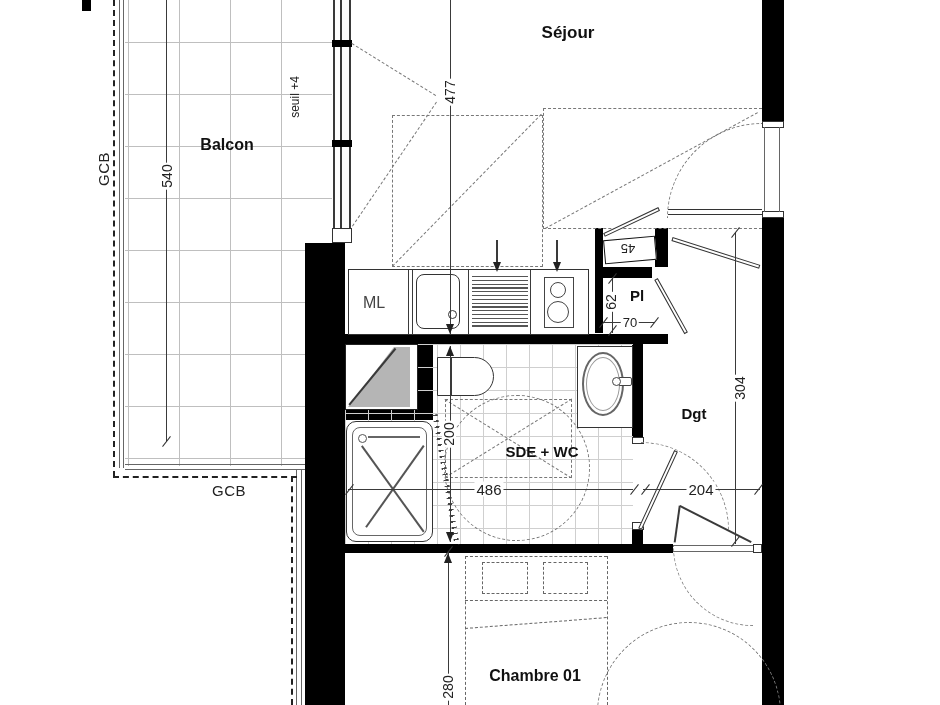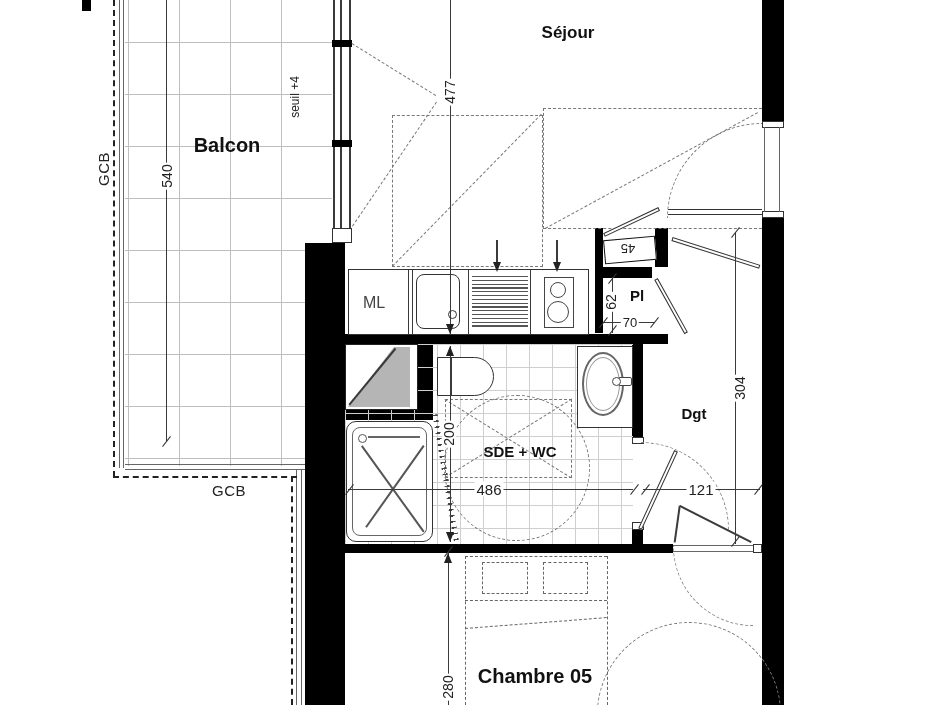--- a/index.html
+++ b/index.html
@@ -8,21 +8,21 @@
   #plan > div{position:absolute;box-sizing:border-box}
   .w{background:#000}
   .ln{background:#3a3a3a}
   .gln{background:#666}
   .rl{height:1.5px;background:#3a3a3a;transform-origin:0 50%}
   .rd{height:0;border-top:1.5px dashed #787878;transform-origin:0 0;background:none}
   .leaf{height:4px;background:#fff;border:1px solid #333;transform-origin:0 50%}
   .tk{width:13px;height:0;border-top:1.5px solid #333;transform:rotate(-52deg)}
   .dsh{border:1.5px dashed #787878;background:transparent}
   .gcb{border:0 dashed #222;background:none}
-  .lbl{font-weight:bold;font-size:20px;color:#111;white-space:nowrap;transform:translate(-50%,-50%);line-height:1}
+  .lbl{font-weight:bold;font-size:16px;color:#111;white-space:nowrap;transform:translate(-50%,-50%);line-height:1}
   .lbl2{font-weight:bold;font-size:15px;color:#111;white-space:nowrap;transform:translate(-50%,-50%);line-height:1}
   .txt{font-size:15px;color:#222;white-space:nowrap;transform:translate(-50%,-50%);line-height:1}
   .dim{font-size:14px;color:#222;background:#fff;padding:0 2px;white-space:nowrap;transform:translate(-50%,-50%);line-height:1}
   .dimv{font-size:14px;color:#222;background:#fff;padding:0 2px;white-space:nowrap;transform:translate(-50%,-50%) rotate(-90deg);line-height:1}
   .rot90{transform:translate(-50%,-50%) rotate(-90deg)}
   .rot180{font-size:13px;color:#222;white-space:nowrap;transform:translate(-50%,-50%) rotate(180deg);line-height:1}
   .arrd{width:0;height:0;border-left:4px solid transparent;border-right:4px solid transparent;border-top:10px solid #222;background:none}
   .arru{width:0;height:0;border-left:4px solid transparent;border-right:4px solid transparent;border-bottom:10px solid #222;background:none}
   .balct{background-image:linear-gradient(#bfbfbf 1px,transparent 1px),linear-gradient(90deg,#bfbfbf 1px,transparent 1px);background-size:51px 52px;background-position:3px 42px}
   .sdet{background-image:linear-gradient(#cfcfcf 1px,transparent 1px),linear-gradient(90deg,#cfcfcf 1px,transparent 1px);background-size:23px 23px}
@@ -173,34 +173,34 @@
   <div class="ln" style="left:612px;top:277px;width:1px;height:56px"></div>
   <div class="tk" style="left:606px;top:278px"></div>
   <div class="tk" style="left:606px;top:330px"></div>
   <div class="ln" style="left:603px;top:322px;width:52px;height:1px"></div>
   <div class="tk" style="left:597px;top:322px"></div>
   <div class="tk" style="left:648px;top:322px"></div>
   <div class="tk" style="left:442px;top:551px"></div>
 
   <div class="lbl" style="left:568px;top:32px;font-size:17px">Séjour</div>
   <div class="lbl" style="left:227px;top:145px">Balcon</div>
-  <div class="lbl" style="left:535px;top:676px">Chambre 05</div>
-  <div class="lbl2" style="left:520px;top:451px">SDE + WC</div>
+  <div class="lbl" style="left:535px;top:676px">Chambre 01</div>
+  <div class="lbl2" style="left:542px;top:451px">SDE + WC</div>
   <div class="lbl2" style="left:694px;top:413px">Dgt</div>
   <div class="lbl2" style="left:637px;top:295px">Pl</div>
   <div class="txt" style="left:374px;top:303px;font-size:16px;color:#444">ML</div>
 
   <div class="txt rot90" style="left:103px;top:169px;letter-spacing:.5px">GCB</div>
   <div class="txt" style="left:229px;top:490px;letter-spacing:.5px">GCB</div>
   <div class="txt rot90" style="left:295px;top:97px;font-size:12px">seuil +4</div>
 
   <div class="dimv" style="left:450px;top:92px">477</div>
   <div class="dimv" style="left:167px;top:176px">540</div>
   <div class="dimv" style="left:449px;top:434px">200</div>
   <div class="dimv" style="left:448px;top:687px">280</div>
   <div class="dimv" style="left:740px;top:388px">304</div>
   <div class="dimv" style="left:611px;top:302px">62</div>
   <div class="dim" style="left:489px;top:489px;font-size:15px">486</div>
-  <div class="dim" style="left:701px;top:489px;font-size:15px">121</div>
+  <div class="dim" style="left:701px;top:489px;font-size:15px">204</div>
   <div class="dim" style="left:630px;top:322px;font-size:13px">70</div>
   <div class="rot180" style="left:628px;top:248px">45</div>
 
 </div>
 
 </body></html>

